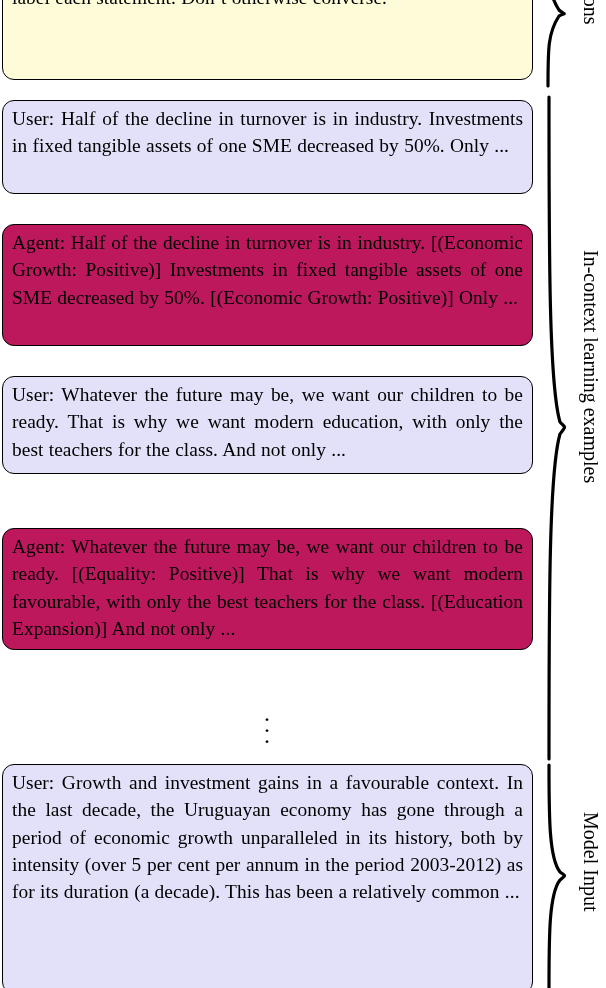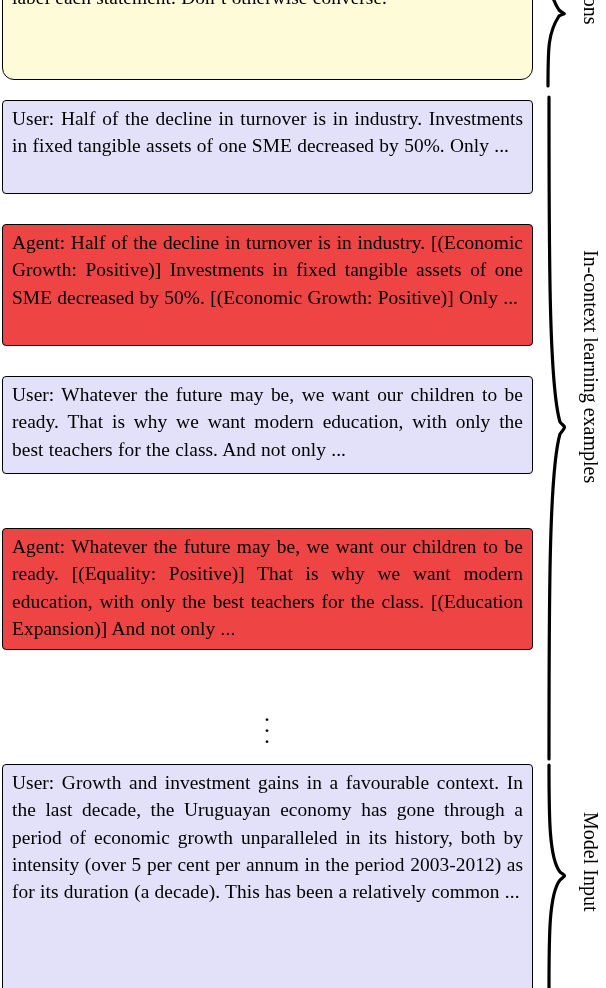--- a/index.html
+++ b/index.html
@@ -15,41 +15,41 @@
     font-family: "Liberation Serif", "DejaVu Serif", serif;
     color: #000000;
   }
 
   
   .bubble {
     position: absolute;
     left: 2px;
     box-sizing: border-box;
     border: 1.6px solid #000000;
-    border-radius: 4px;
+    border-radius: 12px;
     padding: 4px 9px 5px 9px;
     font-size: 19.4px;
     line-height: 27.3px;
     text-align: justify;
     text-justify: inter-word;
     letter-spacing: 0.05px;
     word-spacing: 0.4px;
     hyphens: manual;
   }
 
   .bubble-instructions {
     background: #fefbd8;
     top: -48px;
     width: 531px;
     height: 128px;
     border-radius: 12px;
   }
 
   .bubble-user { background: #e3e1f9; }
-  .bubble-agent { background: #ef4444; }
+  .bubble-agent { background: #be185d; }
 
   .b1 { top: 100px;  width: 531px; height: 94px; }
   .b2 { top: 224px;  width: 531px; height: 122px; }
   .b3 { top: 376px;  width: 531px; height: 98px; }
   .b4 { top: 528px;  width: 531px; height: 122px; }
   .b5 { top: 764px;  width: 531px; height: 230px; }
 
   
   .vdots {
     position: absolute;
@@ -105,21 +105,21 @@
 
 <div class="bubble bubble-agent b2">
   <span>Agent: Half of the decline in turnover is in industry. [(Economic Growth: Positive)] Investments in fixed tangible assets of one SME decreased by 50%. [(Economic Growth: Positive)] Only ...</span>
 </div>
 
 <div class="bubble bubble-user b3">
   <span>User: Whatever the future may be, we want our children to be ready. That is why we want modern education, with only the best teachers for the class. And not only ...</span>
 </div>
 
 <div class="bubble bubble-agent b4">
-  <span>Agent: Whatever the future may be, we want our children to be ready. [(Equality: Positive)] That is why we want modern education, with only the best teachers for the class. [(Education Expansion)] And not only ...</span>
+  <span>Agent: Whatever the future may be, we want our children to be ready. [(Equality: Positive)] That is why we want modern favourable, with only the best teachers for the class. [(Education Expansion)] And not only ...</span>
 </div>
 
 <div class="vdots">
   <span>·</span>
   <span>·</span>
   <span>·</span>
 </div>
 
 <div class="bubble bubble-user b5">
   <span>User: Growth and investment gains in a favourable context. In the last decade, the Uruguayan economy has gone through a period of economic growth unparalleled in its history, both by intensity (over 5 per cent per annum in the period 2003-2012) as for its duration (a decade). This has been a relatively common ...</span>

